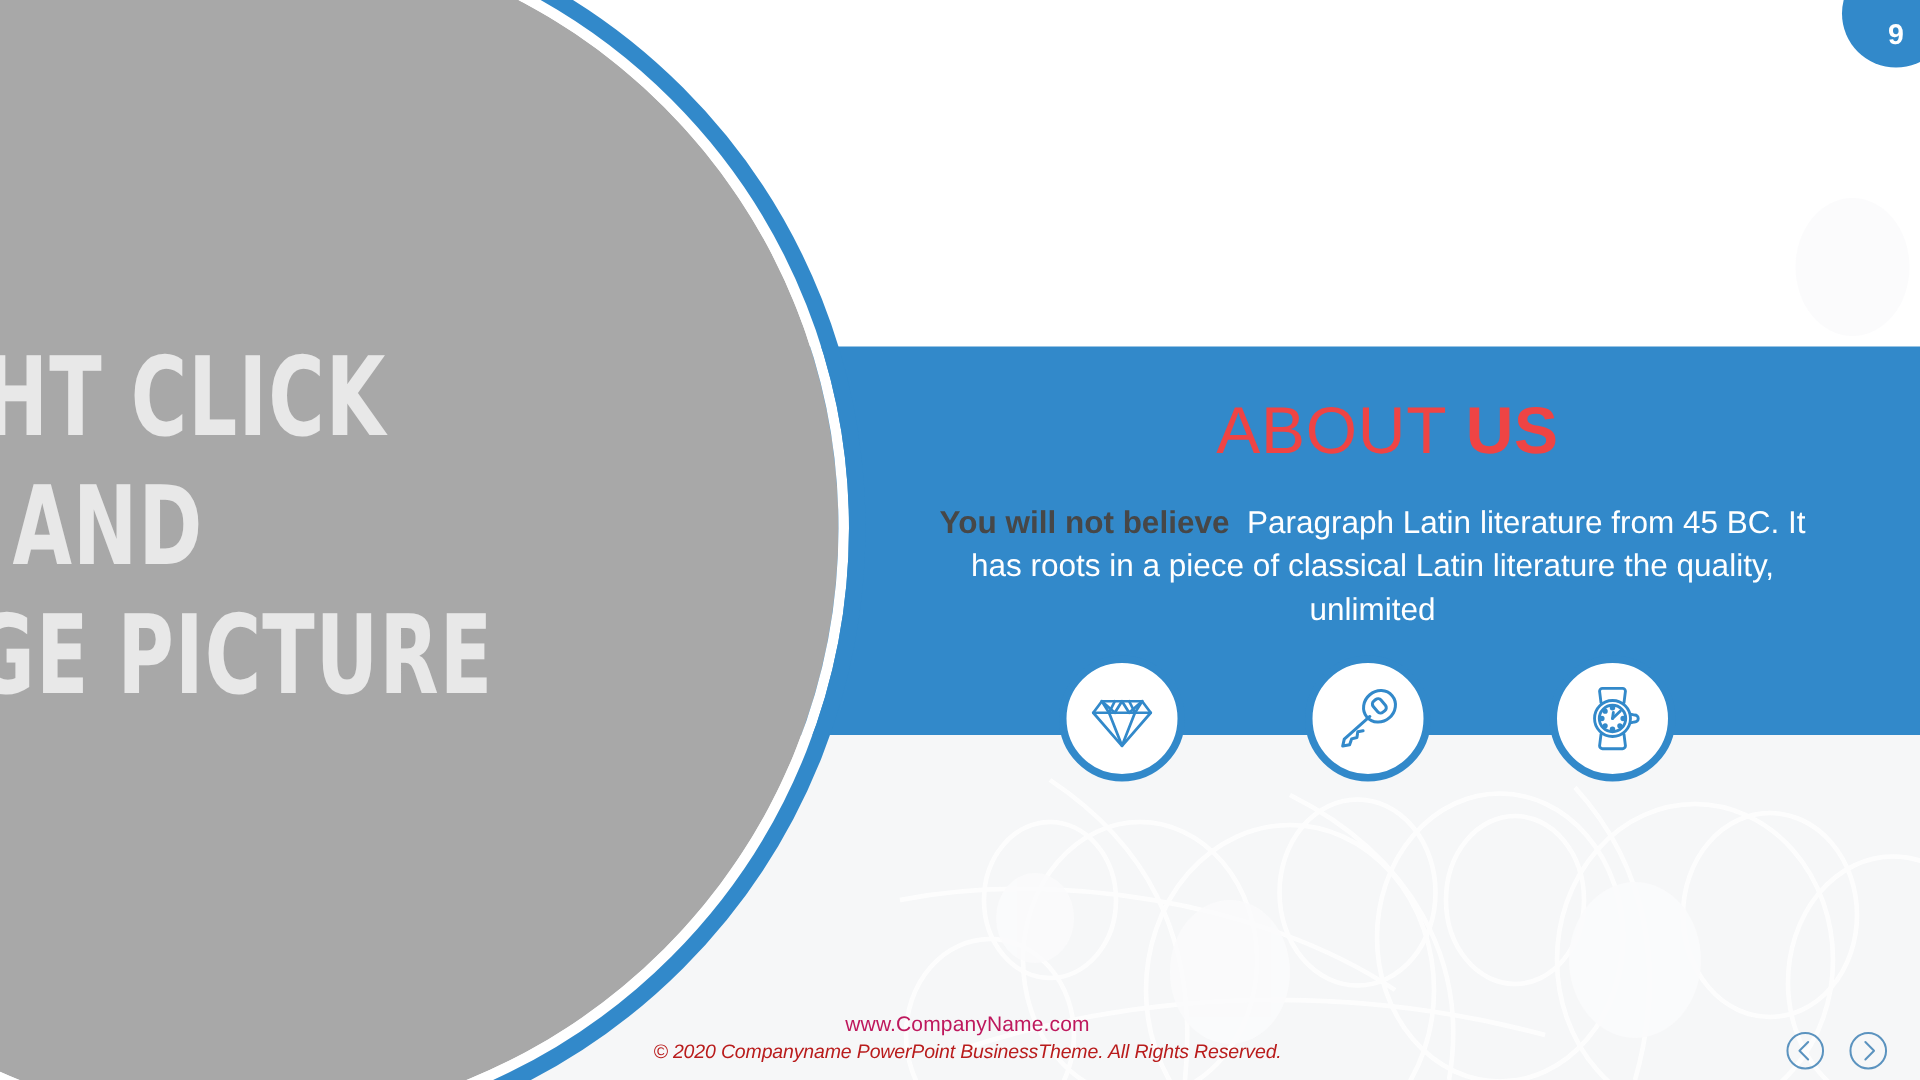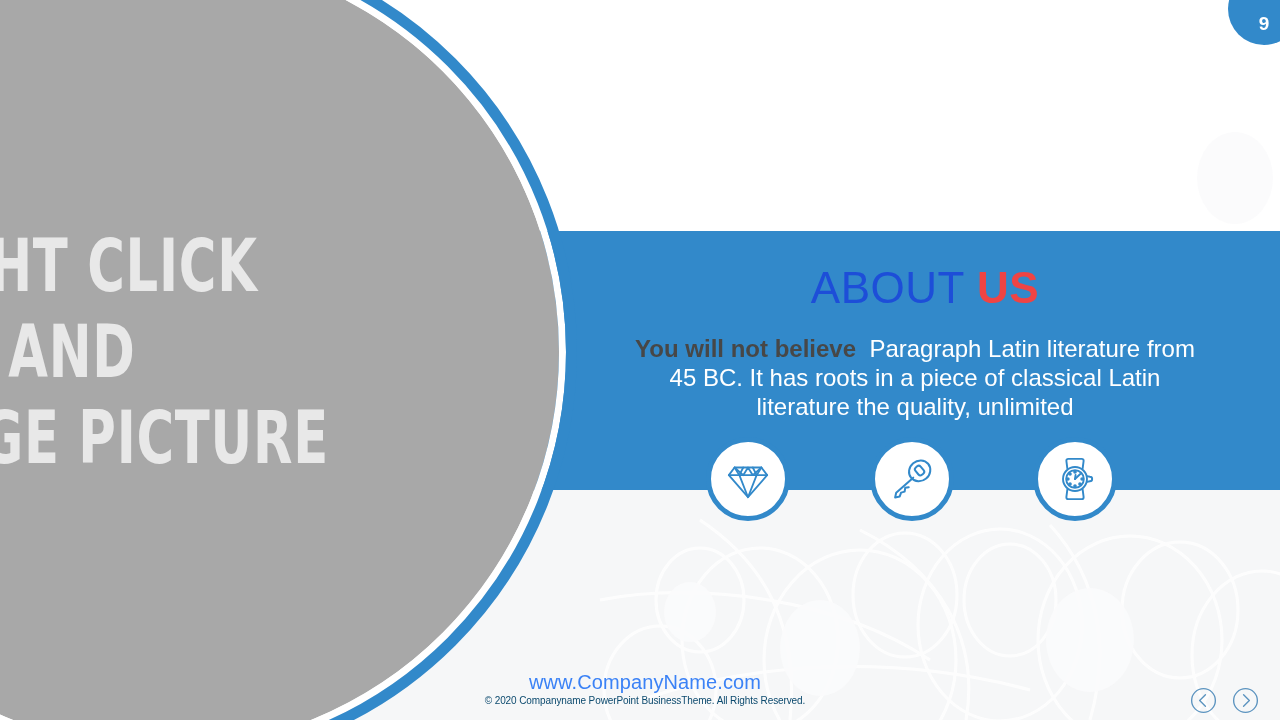--- a/index.html
+++ b/index.html
@@ -98,38 +98,38 @@
     position: absolute;
     left: 570px;
     top: 262px;
     width: 710px;
     text-align: center;
     font-size: 44px;
     line-height: 52px;
     white-space: nowrap;
   }
   .title .t-light {
-    color: #1d4ed8;
+    color: #ef4444;
     font-weight: 300;
     letter-spacing: 0.5px;
   }
   .title .t-bold {
     color: #ef4444;
     font-weight: bold;
     letter-spacing: 0.5px;
   }
 
   
   .paragraph {
     position: absolute;
     left: 625px;
     top: 334px;
     width: 580px;
     text-align: center;
-    font-size: 24px;
+    font-size: 21px;
     line-height: 29px;
     color: #ffffff;
     font-weight: 400;
   }
   .paragraph .lead {
     color: #474747;
     font-weight: bold;
   }
 
   
@@ -159,30 +159,31 @@
 
   
   .footer {
     position: absolute;
     left: 380px;
     top: 673px;
     width: 530px;
     text-align: center;
   }
   .footer-url {
-    color: #3b82f6;
-    font-size: 20px;
+    color: #be185d;
+    font-size: 14px;
     line-height: 19px;
     letter-spacing: 0.1px;
   }
   .footer-copy {
-    color: #0c4a6e;
-    font-size: 10px;
+    color: #b91c1c;
+    font-size: 13px;
     line-height: 18px;
     letter-spacing: -0.1px;
+    font-style: italic;
   }
 
   
   .page-badge {
     position: absolute;
     left: 1228px;
     top: -27px;
     width: 72px;
     height: 72px;
     border-radius: 50%;

